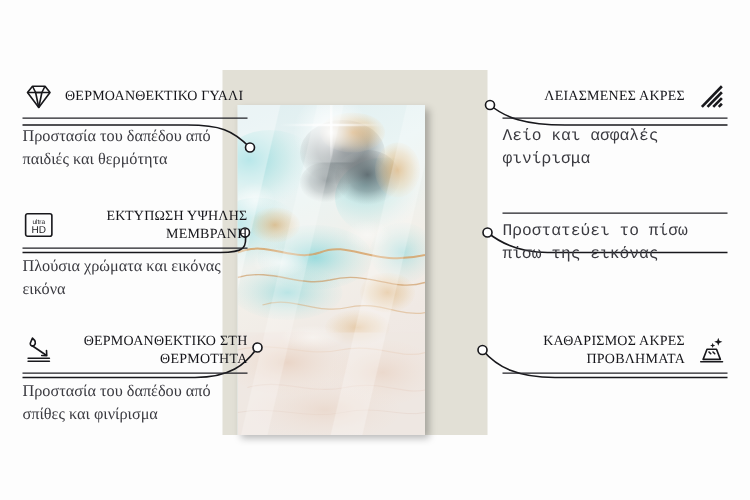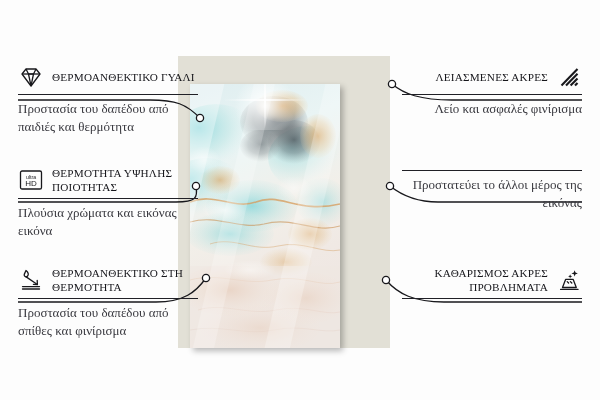--- a/index.html
+++ b/index.html
@@ -49,26 +49,26 @@
 
   
   .feat{position:absolute;width:180px;}
   .feat .head{display:flex;align-items:center;gap:8px;}
   .feat.left .head{justify-content:flex-start;}
   .feat.right .head{justify-content:flex-end;}
   .title{
     font-size:11.2px;letter-spacing:.2px;color:#15151a;line-height:1.25;
     text-transform:none;font-weight:400;
   }
-  .feat.left .title{text-align:left;}
+  .feat.left .title{text-align:right;}
   .feat.right .title{text-align:right;margin-left:16px;}
   .rule{height:0;border-top:1.2px solid #202026;margin:4px 0 5px 0;width:100%;}
   .desc{font-size:13px;color:#3a3a40;line-height:1.42;}
   .feat.left .desc{text-align:left;}
-  .feat.right .desc{text-align:right;}
+  .feat.right .desc{font-family:Liberation Mono, monospace;}
   .ico{width:26px;height:26px;flex:0 0 26px;display:block;}
   .ico svg{display:block;width:26px;height:26px;}
 
   
   #f-glass   {left:18px; top:64px;}
   #f-print   {left:18px; top:166px;}
   #f-heat    {left:18px; top:266px;}
   #f-edges   {left:402px;top:64px;}
   #f-membrane{left:402px;top:166px;}
   #f-clean   {left:402px;top:266px;}
@@ -201,21 +201,21 @@
 
   <div class="feat left" id="f-print">
     <div class="head">
       <span class="ico">
         <svg viewBox="0 0 26 26">
           <rect x="2.5" y="4" width="21" height="18" rx="1.6" fill="none" stroke="#18181c" stroke-width="1.3"></rect>
           <text x="13" y="12" text-anchor="middle" font-family="Liberation Sans, sans-serif" font-size="5.2" fill="#18181c">ultra</text>
           <text x="13" y="19.4" text-anchor="middle" font-family="Liberation Sans, sans-serif" font-size="8" fill="#18181c">HD</text>
         </svg>
       </span>
-      <span class="title">ΘΕΡΜΟΤΗΤΑ ΥΨΗΛΗΣ ΠΟΙΟΤΗΤΑΣ</span>
+      <span class="title">ΕΚΤΥΠΩΣΗ ΥΨΗΛΗΣ ΜΕΜΒΡΑΝΗ</span>
     </div>
     <div class="rule"></div>
     <div class="desc">Πλούσια χρώματα και εικόνας εικόνα</div>
   </div>
 
   <div class="feat left" id="f-heat">
     <div class="head">
       <span class="ico">
         <svg viewBox="0 0 26 26">
             <g fill="none" stroke="#18181c" stroke-width="1.3" stroke-linecap="round" stroke-linejoin="round">
@@ -246,21 +246,21 @@
         </g>
           </svg>
       </span>
     </div>
     <div class="rule"></div>
     <div class="desc">Λείο και ασφαλές φινίρισμα</div>
   </div>
 
   <div class="feat right" id="f-membrane">
     <div class="rule"></div>
-    <div class="desc">Προστατεύει το άλλοι μέρος της εικόνας</div>
+    <div class="desc">Προστατεύει το πίσω πίσω της εικόνας</div>
   </div>
 
   <div class="feat right" id="f-clean">
     <div class="head">
       <span class="title">ΚΑΘΑΡΙΣΜΟΣ ΑΚΡΕΣ ΠΡΟΒΛΗΜΑΤΑ</span>
       <span class="ico">
         <svg viewBox="0 0 26 26">
             <g fill="none" stroke="#18181c" stroke-width="1.3" stroke-linecap="round" stroke-linejoin="round">
           <path d="M6.5 20.5 L9.6 12.4 H17.2 L20.3 20.5 Z"></path>
           <path d="M4.6 22.4 H22"></path>

